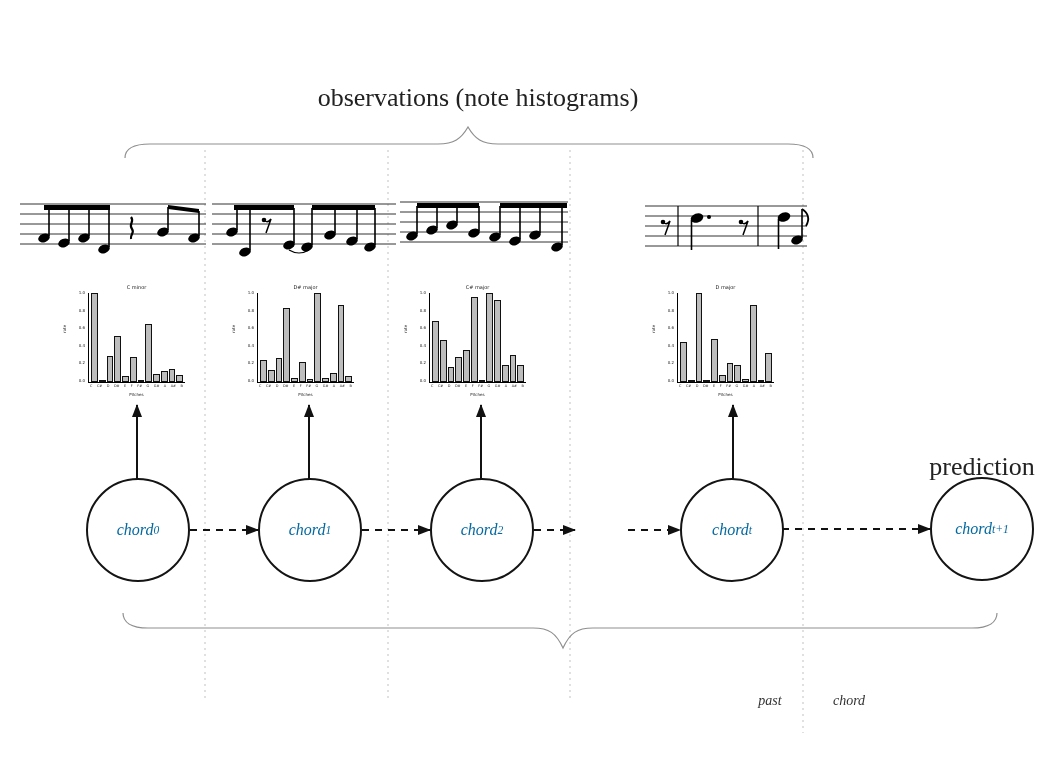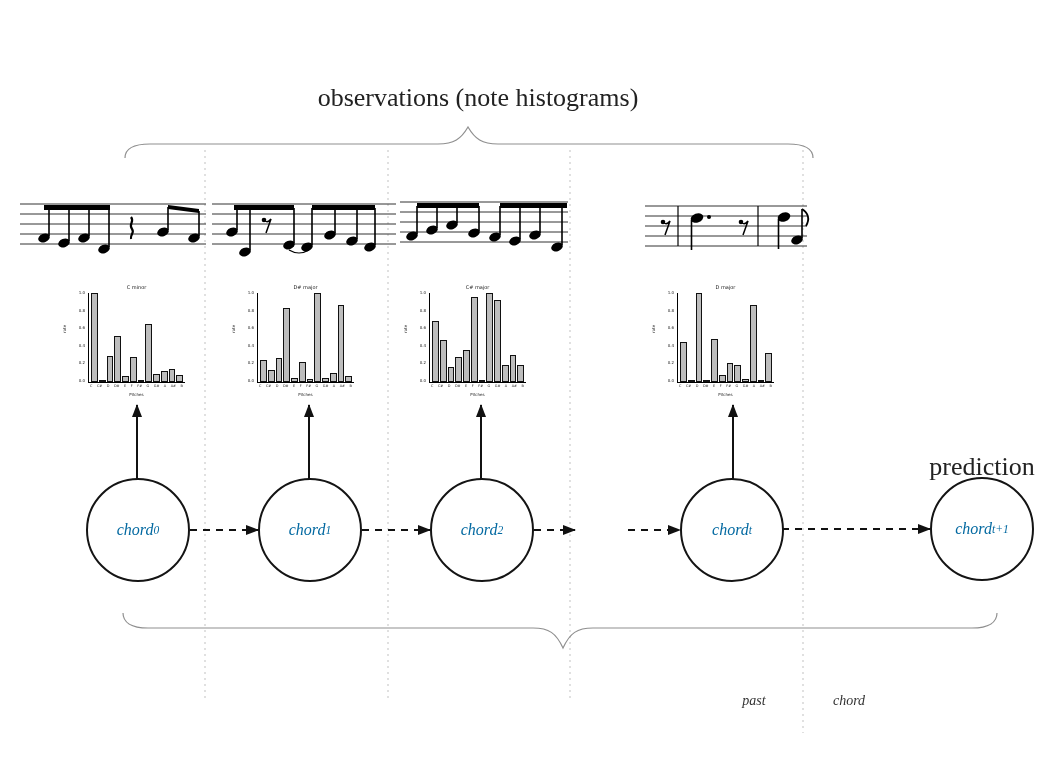--- a/index.html
+++ b/index.html
@@ -61,21 +61,21 @@
 
     <line x1="190" y1="530" x2="258" y2="530" stroke="#111" stroke-width="2.2" stroke-dasharray="7 6" marker-end="url(#arrow)"></line>
     <line x1="362" y1="530" x2="430" y2="530" stroke="#111" stroke-width="2.2" stroke-dasharray="7 6" marker-end="url(#arrow)"></line>
     <line x1="534" y1="530" x2="575" y2="530" stroke="#111" stroke-width="2.2" stroke-dasharray="7 6" marker-end="url(#arrow)"></line>
     <line x1="628" y1="530" x2="680" y2="530" stroke="#111" stroke-width="2.2" stroke-dasharray="7 6" marker-end="url(#arrow)"></line>
     <line x1="782" y1="529" x2="930" y2="529" stroke="#111" stroke-width="2.2" stroke-dasharray="7 6" marker-end="url(#arrow)"></line>
   </svg>
 
   <div class="abs big-label" style="left:478px;top:83px;">observations (note histograms)</div>
   <div class="abs big-label" style="left:982px;top:452px;">prediction</div>
-  <div class="abs small-italic" style="left:754px;top:693px;">past</div>
+  <div class="abs small-italic" style="left:770px;top:693px;">past</div>
   <div class="abs small-italic" style="left:849px;top:693px;">chord</div>
 
   <svg class="staff" style="left:18px;top:192px;" width="190" height="70" viewBox="0 0 190 70">
     <g stroke="#333" stroke-width="1">
       <line x1="2" y1="12" x2="188" y2="12"></line>
         <line x1="2" y1="22" x2="188" y2="22"></line>
       <line x1="2" y1="32" x2="188" y2="32"></line>
         <line x1="2" y1="42" x2="188" y2="42"></line>
       <line x1="2" y1="52" x2="188" y2="52"></line>
     </g>

